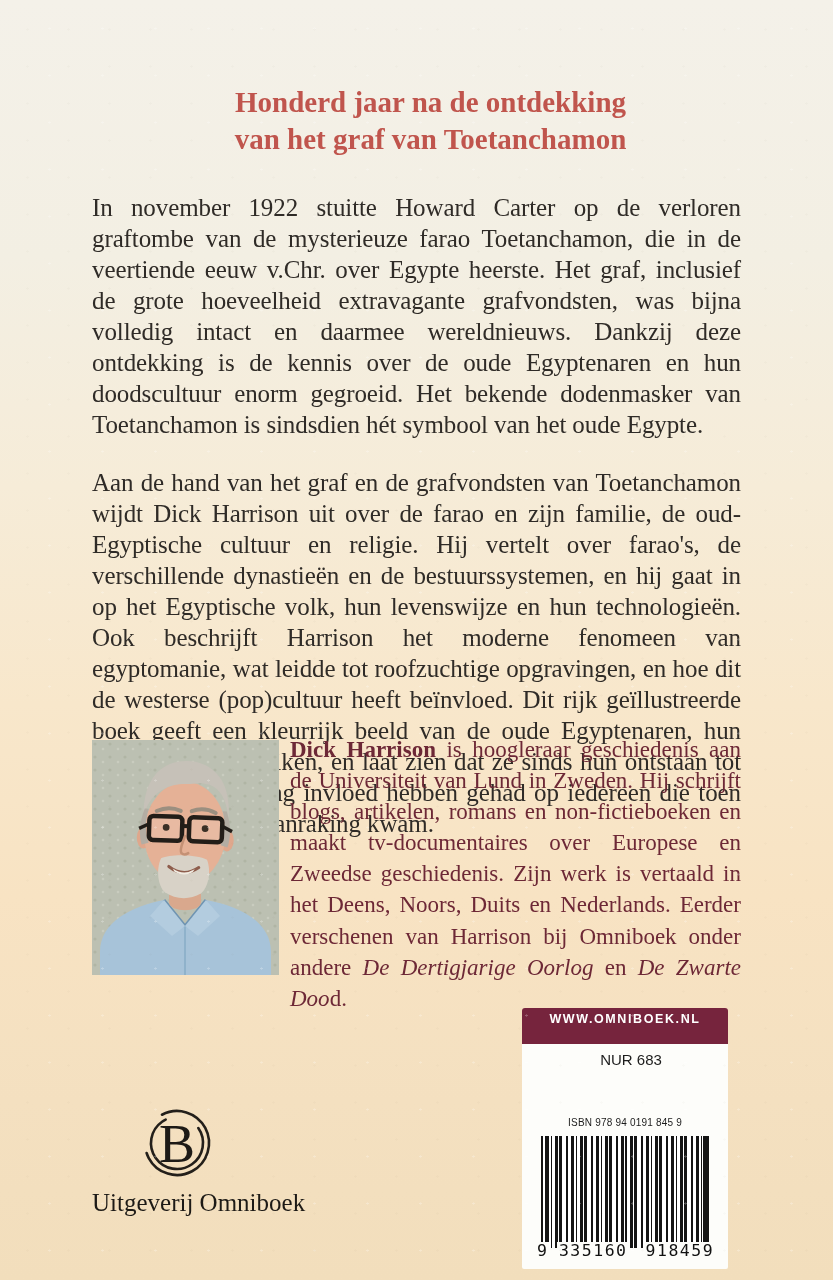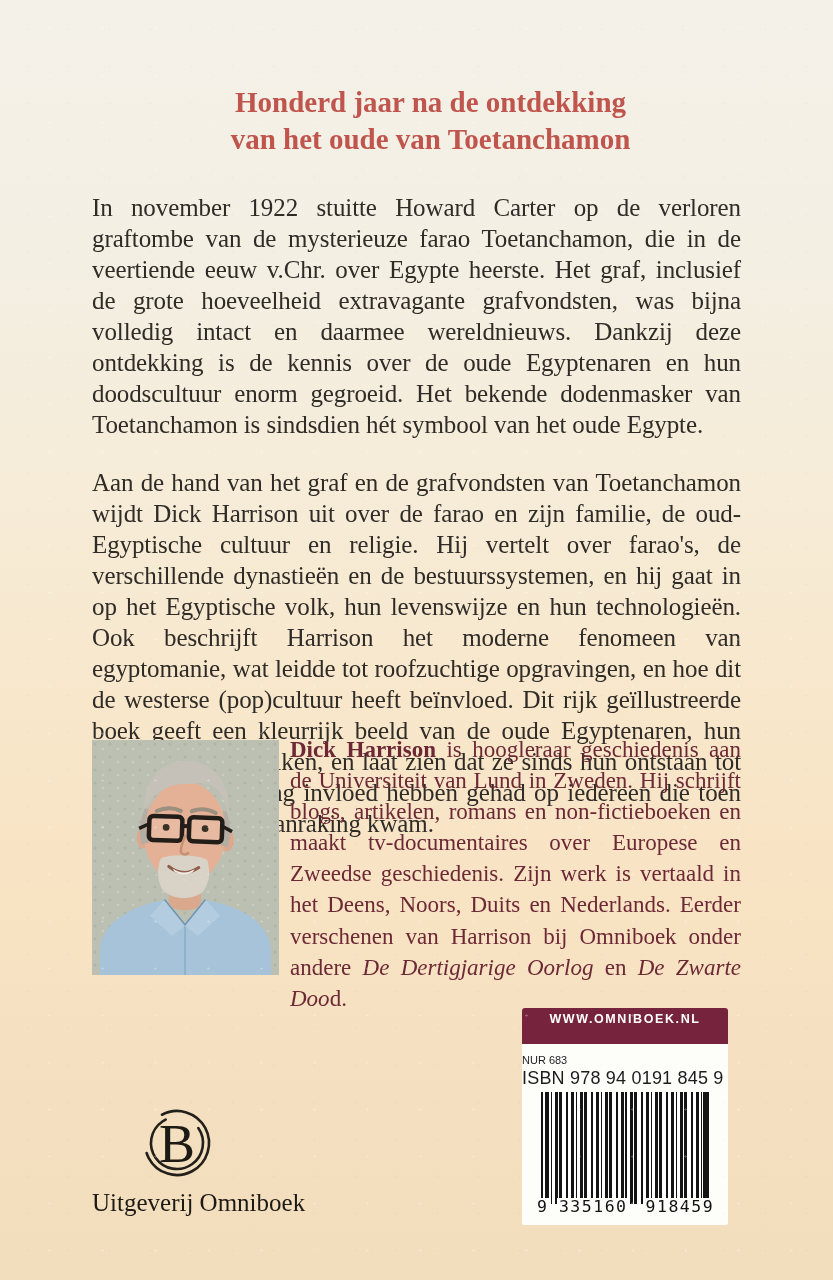--- a/index.html
+++ b/index.html
@@ -41,22 +41,22 @@
   .barcode-box{position:absolute;left:522px;top:1008px;width:206px;}
   .site-bar{
     height:36px;background:#76243d;border-radius:3px 3px 0 0;
     color:#ffffff;font-family:"Liberation Sans",sans-serif;
     font-size:12.5px;line-height:23px;letter-spacing:1.6px;text-align:center;font-weight:bold;
   }
   .label{
     background:#fdfdfa;border-radius:0 0 2px 2px;padding:7px 0 9px;
     font-family:"Liberation Sans",sans-serif;color:#1c1c1c;
   }
-  .nur{font-size:11px;line-height:18px;}
-  .isbn{font-size:18px;line-height:19px;text-align:left;letter-spacing:.2px;}
+  .nur{font-size:15px;line-height:18px;text-align:center;margin-left:12px;}
+  .isbn{font-size:10px;line-height:19px;text-align:center;letter-spacing:.2px;margin-top:44px;}
   .bars-wrap{position:relative;margin:4px 13px 0;height:124px;}
   .bars{
     position:absolute;left:6px;right:6px;top:0;height:112px;
     background:repeating-linear-gradient(90deg,
       #141414 0 2px,#fff 2px 5px,#141414 5px 8px,#fff 8px 10px,
       #141414 10px 11px,#fff 11px 14px,#141414 14px 17px,#fff 17px 18px,
       #141414 18px 21px,#fff 21px 25px);
   }
   .guard{position:absolute;top:0;width:2px;height:122px;background:#141414;}
   .digits{
@@ -75,21 +75,21 @@
     font-size:25px;color:#1d1a16;white-space:nowrap;
   }
 </style>
 </head>
 <body>
 
 <div class="cover">
 
   <h1 class="title">
     <span class="tl">Honderd jaar na de ontdekking</span>
-    <span class="tl">van het oude van Toetanchamon</span>
+    <span class="tl">van het graf van Toetanchamon</span>
   </h1>
 
   <p class="para p1">In november 1922 stuitte Howard Carter op de verloren graftombe van de mysterieuze farao Toetanchamon, die in de veertiende eeuw v.Chr. over Egypte heerste. Het graf, inclusief de grote hoeveelheid extravagante grafvondsten, was bijna volledig intact en daarmee wereldnieuws. Dankzij deze ontdekking is de kennis over de oude Egyptenaren en hun doodscultuur enorm gegroeid. Het bekende dodenmasker van Toetanchamon is sindsdien hét symbool van het oude Egypte.</p>
   <p class="para p2">Aan de hand van het graf en de grafvondsten van Toetanchamon wijdt Dick Harrison uit over de farao en zijn familie, de oud-Egyptische cultuur en religie. Hij vertelt over farao's, de verschillende dynastieën en de bestuurssystemen, en hij gaat in op het Egyptische volk, hun levenswijze en hun technologieën. Ook beschrijft Harrison het moderne fenomeen van egyptomanie, wat leidde tot roofzuchtige opgravingen, en hoe dit de westerse (pop)cultuur heeft beïnvloed. Dit rijk geïllustreerde boek geeft een kleurrijk beeld van de oude Egyptenaren, hun land en hun gebruiken, en laat zien dat ze sinds hun ontstaan tot de dag van vandaag invloed hebben gehad op iedereen die toen en nu met hen in aanraking kwam.</p>
 
   <div class="bio">
     <div class="photo">
       <svg width="187" height="235" viewBox="0 0 187 235" xmlns="http://www.w3.org/2000/svg">
         <defs>
           <pattern id="stucco" width="15" height="13" patternUnits="userSpaceOnUse">

